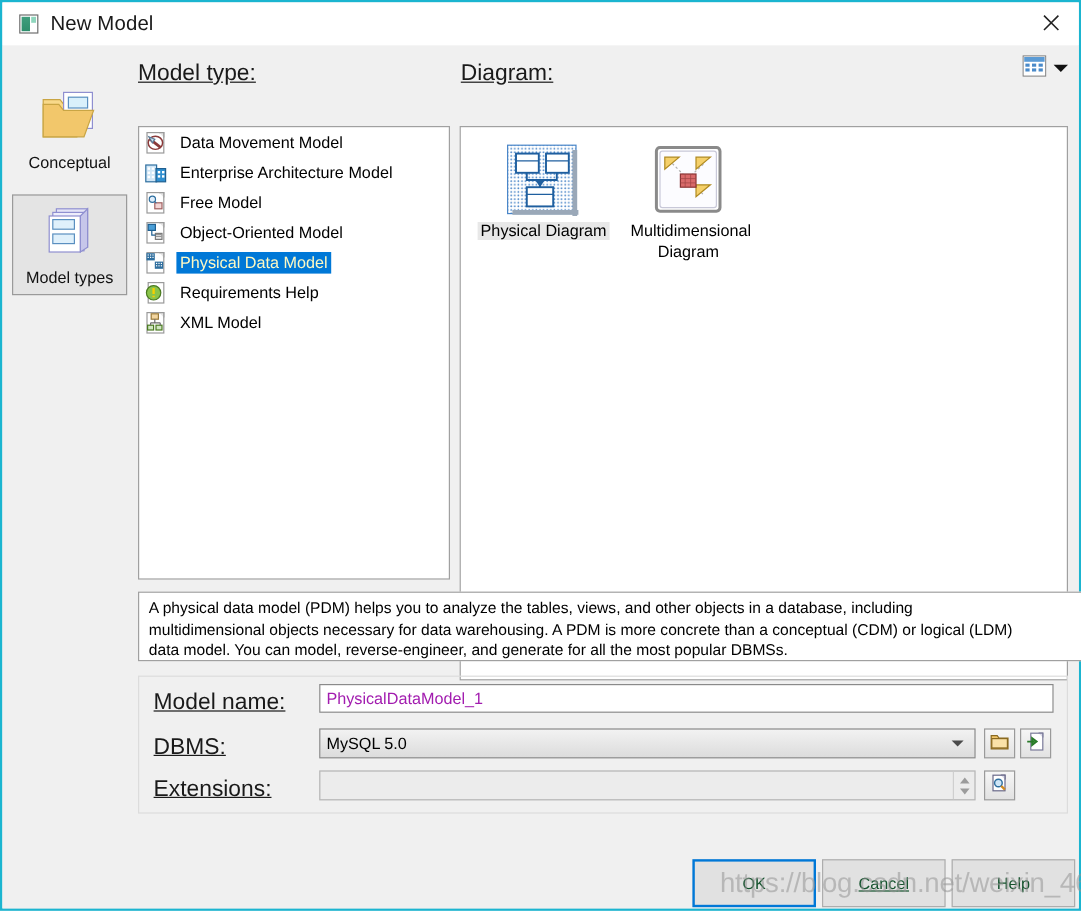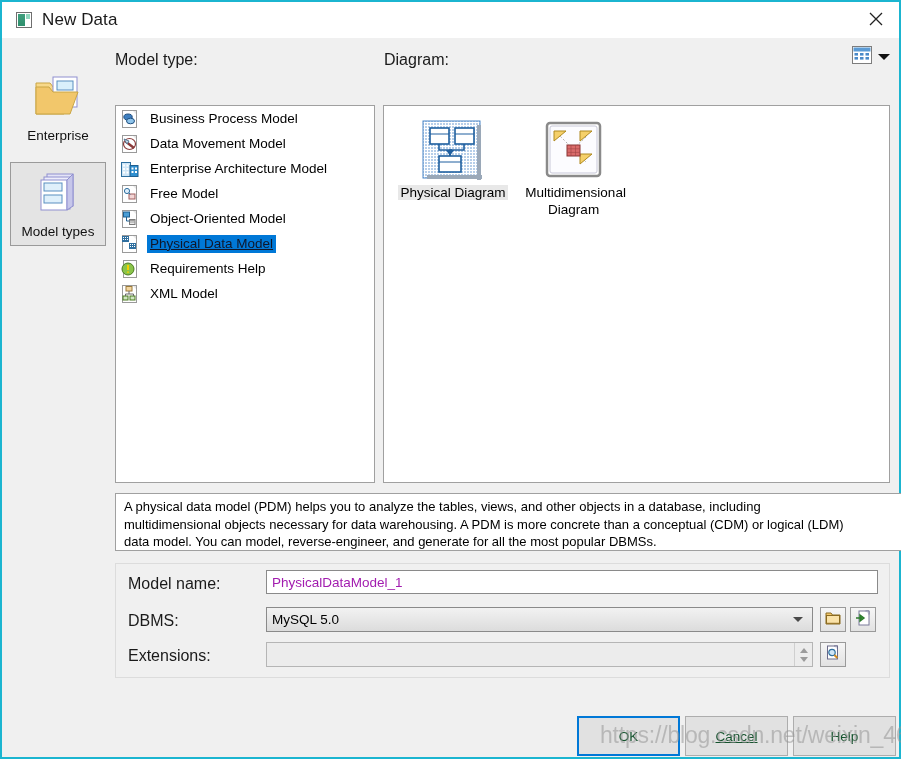--- a/index.html
+++ b/index.html
@@ -110,22 +110,23 @@
     color: #111;
     margin-top: 4px;
     display: block;
     line-height: 15px;
   }
   .rail-icon { display:block; margin: 0 auto; }
 
   
   .field-caption {
     position: absolute;
-    font-size: 16px;
+    font-size: 19px;
     color: #1a1a1a;
+    text-decoration: underline;
   }
 
   
   #modeltype-panel {
     position: absolute;
     left: 113px; top: 67px;
     width: 260px; height: 378px;
     box-sizing: border-box;
     background: #ffffff;
     border: 1px solid #a0a0a0;
@@ -144,29 +145,28 @@
     flex: 0 0 20px;
   }
   .mt-label {
     font-size: 13.5px;
     color: #000;
     padding: 1px 3px 2px 3px;
     white-space: nowrap;
   }
   .mt-row.selected .mt-label {
     background: #0078d7;
-    color: #0f172a;
-    text-decoration: underline;
+    color: #fef9c3;
   }
 
   
   #diagram-panel {
     position: absolute;
     left: 381px; top: 67px;
-    width: 507px; height: 378px;
+    width: 507px; height: 462px;
     box-sizing: border-box;
     background: #ffffff;
     border: 1px solid #a0a0a0;
     padding: 8px 0 11px 8px;
   }
   .dg-item {
     display: inline-block;
     width: 114px;
     text-align: center;
     vertical-align: top;
@@ -379,21 +379,21 @@
     letter-spacing: -0.2px;
   }
 </style>
 </head>
 <body>
 
 <div id="window">
 
   <div id="titlebar">
     <div id="title-icon"></div>
-    <div id="title-text">New Data</div>
+    <div id="title-text">New Model</div>
     <div id="close-btn">
       <svg width="14" height="14" viewBox="0 0 14 14">
         <path d="M1 1 L13 13 M13 1 L1 13" stroke="#222" stroke-width="1.3" fill="none"></path>
       </svg>
     </div>
   </div>
 
   <div id="content">
 
     <div id="rail">
@@ -401,21 +401,21 @@
       <div class="rail-btn">
         <span class="rail-icon">
           <svg width="50" height="48" viewBox="0 0 50 48">
             <path d="M3 10 h14 l4 5 h10 v26 h-28 z" fill="#f8d98a" stroke="#c9a544" stroke-width="1"></path>
             <rect x="20" y="4" width="24" height="30" fill="#ffffff" stroke="#8f8fd0" stroke-width="1"></rect>
             <rect x="24" y="8" width="16" height="9" fill="#d9f0fb" stroke="#5a8fc0" stroke-width="1"></rect>
             <rect x="24" y="20" width="16" height="9" fill="#d9f0fb" stroke="#5a8fc0" stroke-width="1"></rect>
             <path d="M3 14 h13 l4 5 h25 l-8 22 h-34 z" fill="#f2c76b" stroke="#c9a544" stroke-width="1"></path>
           </svg>
         </span>
-        <span class="rail-label">Enterprise</span>
+        <span class="rail-label">Conceptual</span>
       </div>
 
       <div class="rail-btn selected">
         <span class="rail-icon">
           <svg width="50" height="46" viewBox="0 0 50 46">
             <rect x="14" y="3" width="26" height="32" fill="#e4e4f6" stroke="#8f8fd0"></rect>
             <rect x="11" y="6" width="26" height="32" fill="#eeeefb" stroke="#8f8fd0"></rect>
             <rect x="8" y="9" width="26" height="30" fill="#ffffff" stroke="#8f8fd0"></rect>
             <rect x="11" y="12" width="18" height="8" fill="#dff0fb" stroke="#5a8fc0"></rect>
             <rect x="11" y="24" width="18" height="8" fill="#dff0fb" stroke="#5a8fc0"></rect>
@@ -440,31 +440,20 @@
           <rect x="2.5" y="11" width="3.5" height="2.6" fill="#4a8ac9"></rect>
           <rect x="8" y="11" width="3.5" height="2.6" fill="#4a8ac9"></rect>
           <rect x="13.5" y="11" width="3.5" height="2.6" fill="#4a8ac9"></rect>
         </svg>
       </span>
       <span class="caret"></span>
     </div>
 
     <div id="modeltype-panel">
 
-      <div class="mt-row">
-        <span class="mt-icon">
-          <svg width="20" height="20" viewBox="0 0 20 20">
-              <rect x="2.5" y="1.5" width="14" height="17" fill="#fff" stroke="#9a9a9a"></rect>
-              <path d="M12.5 1.5 h4 v4" fill="#e6e6e6" stroke="#9a9a9a"></path>
-              <ellipse cx="8" cy="8" rx="4.2" ry="3" fill="#3f7fc0" stroke="#1f4f80"></ellipse>
-              <ellipse cx="10.5" cy="12" rx="4" ry="2.8" fill="#8fc4ea" stroke="#1f4f80"></ellipse>
-            </svg>
-        </span>
-        <span class="mt-label">Business Process Model</span>
-      </div>
 
 
       <div class="mt-row">
         <span class="mt-icon">
           <svg width="20" height="20" viewBox="0 0 20 20">
               <rect x="2.5" y="1.5" width="14" height="17" fill="#fff" stroke="#9a9a9a"></rect>
               <path d="M12.5 1.5 h4 v4" fill="#e6e6e6" stroke="#9a9a9a"></path>
               <ellipse cx="9.5" cy="10" rx="6" ry="5.5" fill="none" stroke="#8a3a3a" stroke-width="1.2"></ellipse>
               <path d="M5 7 l9 7" stroke="#8a3a3a" stroke-width="2.4"></path>
               <path d="M4 5 l5 2 l-2 3 z" fill="#c9d9e8" stroke="#5a7a96"></path>

